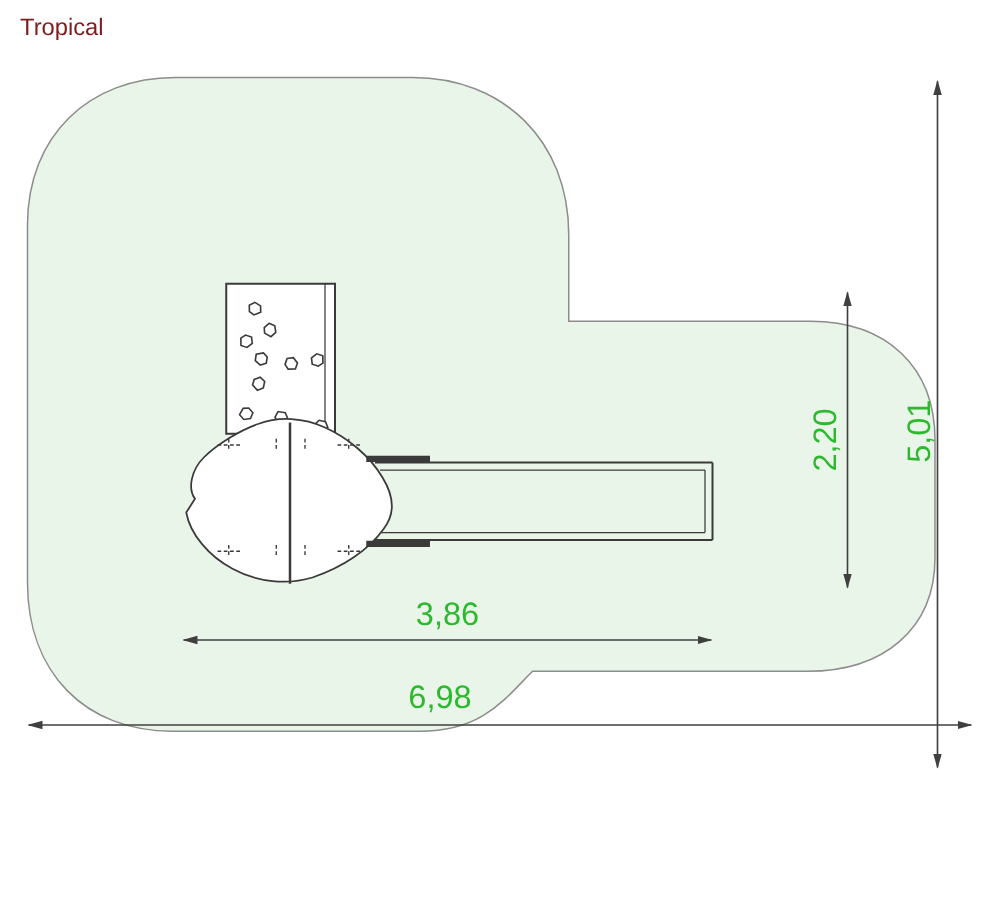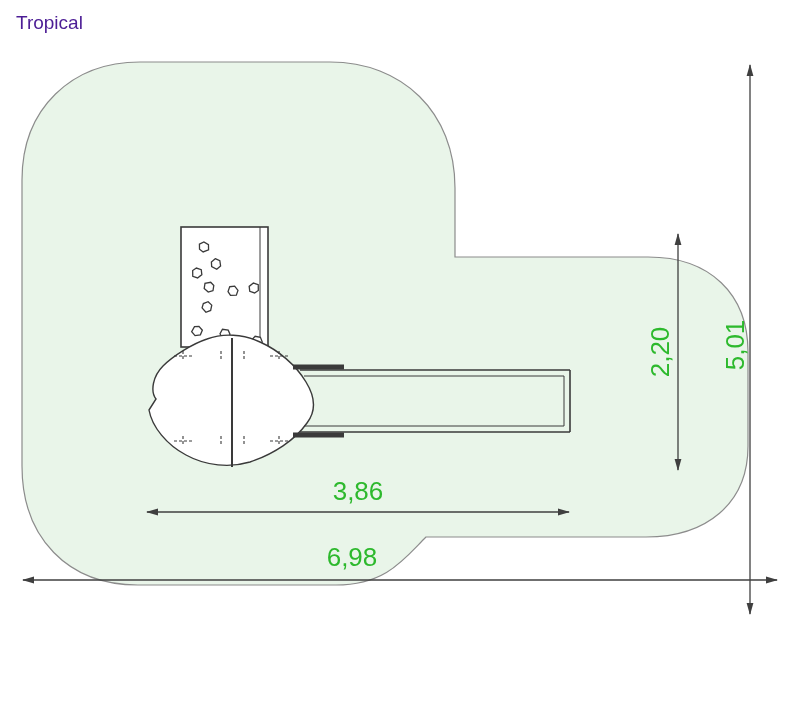--- a/index.html
+++ b/index.html
@@ -1,18 +1,18 @@
 <!DOCTYPE html>
 <html><head>
 <meta charset="utf-8">
 <style>
   html,body{margin:0;padding:0;background:#ffffff;}
   .stage{position:relative;width:800px;height:727px;background:#ffffff;overflow:hidden;
          font-family:"Liberation Sans",sans-serif;}
-  .title{position:absolute;left:16px;top:12px;font-size:19px;color:#4c1d95;}
+  .title{position:absolute;left:16px;top:12px;font-size:19px;color:#7f1d1d;}
   svg{position:absolute;left:0;top:0;}
   .dim-text{font-family:"Liberation Sans",sans-serif;font-size:26px;fill:#2db92d;}
 </style>
 </head>
 <body>
 
 <div class="stage">
 
   <div class="title">Tropical</div>
 

